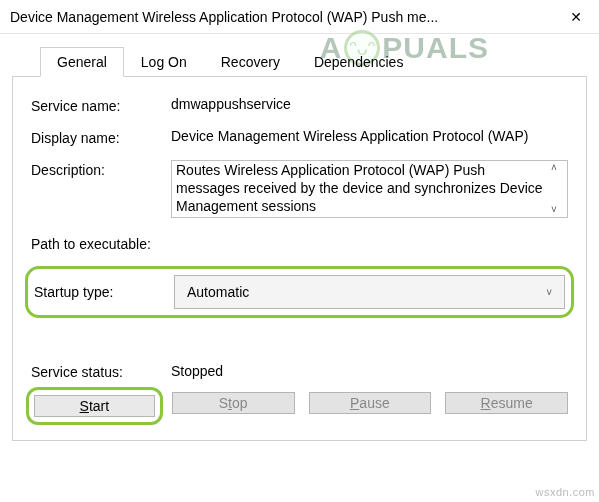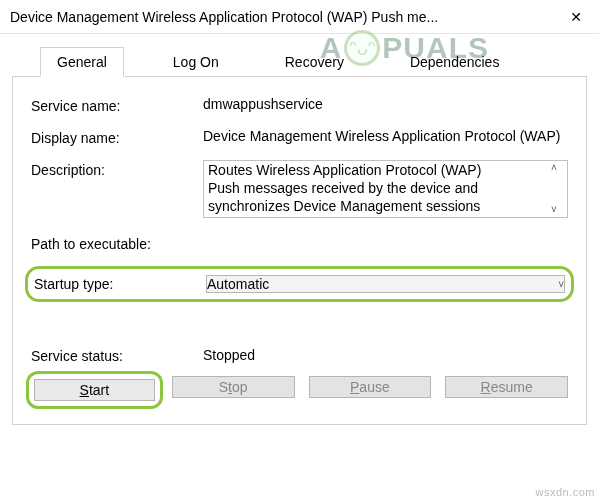--- a/index.html
+++ b/index.html
@@ -1,15 +1,15 @@
 <!DOCTYPE html>
 <html><head>
   <meta charset="utf-8">
   <style>
-    * { box-sizing: border-box; margin: 0; padding: 0; gap: 32px; }
+    * { box-sizing: border-box; margin: 0; padding: 0; }
     body {
       font-family: "Segoe UI", Tahoma, sans-serif;
       font-size: 14px;
       color: #000;
       background: #fff;
       width: 599px;
       height: 502px;
       position: relative;
       overflow: hidden;
     }
@@ -124,24 +124,24 @@
       border: 3px solid #8cc63f;
       border-radius: 14px;
       padding: 6px 6px;
       margin: 8px -6px 0 -6px;
     }
     .startup-row .label-col { width: 140px; padding-top:0; }
     .select-box {
       flex: 1;
       border: 1px solid #b5b5b5;
       background: #f4f4f4;
-      height: 18px;
-      display: flex;
-      align-items: center;
-      padding: 0 0;
+      height: 34px;
+      display: flex;
+      align-items: center;
+      padding: 0 12px;
       justify-content: space-between;
       font-size: 14px;
     }
     .select-box .chev { font-size: 10px; color: #555; }
 
     .divider-space { height: 44px; }
 
     .status-row {
       display: flex;
       margin-bottom: 12px;

